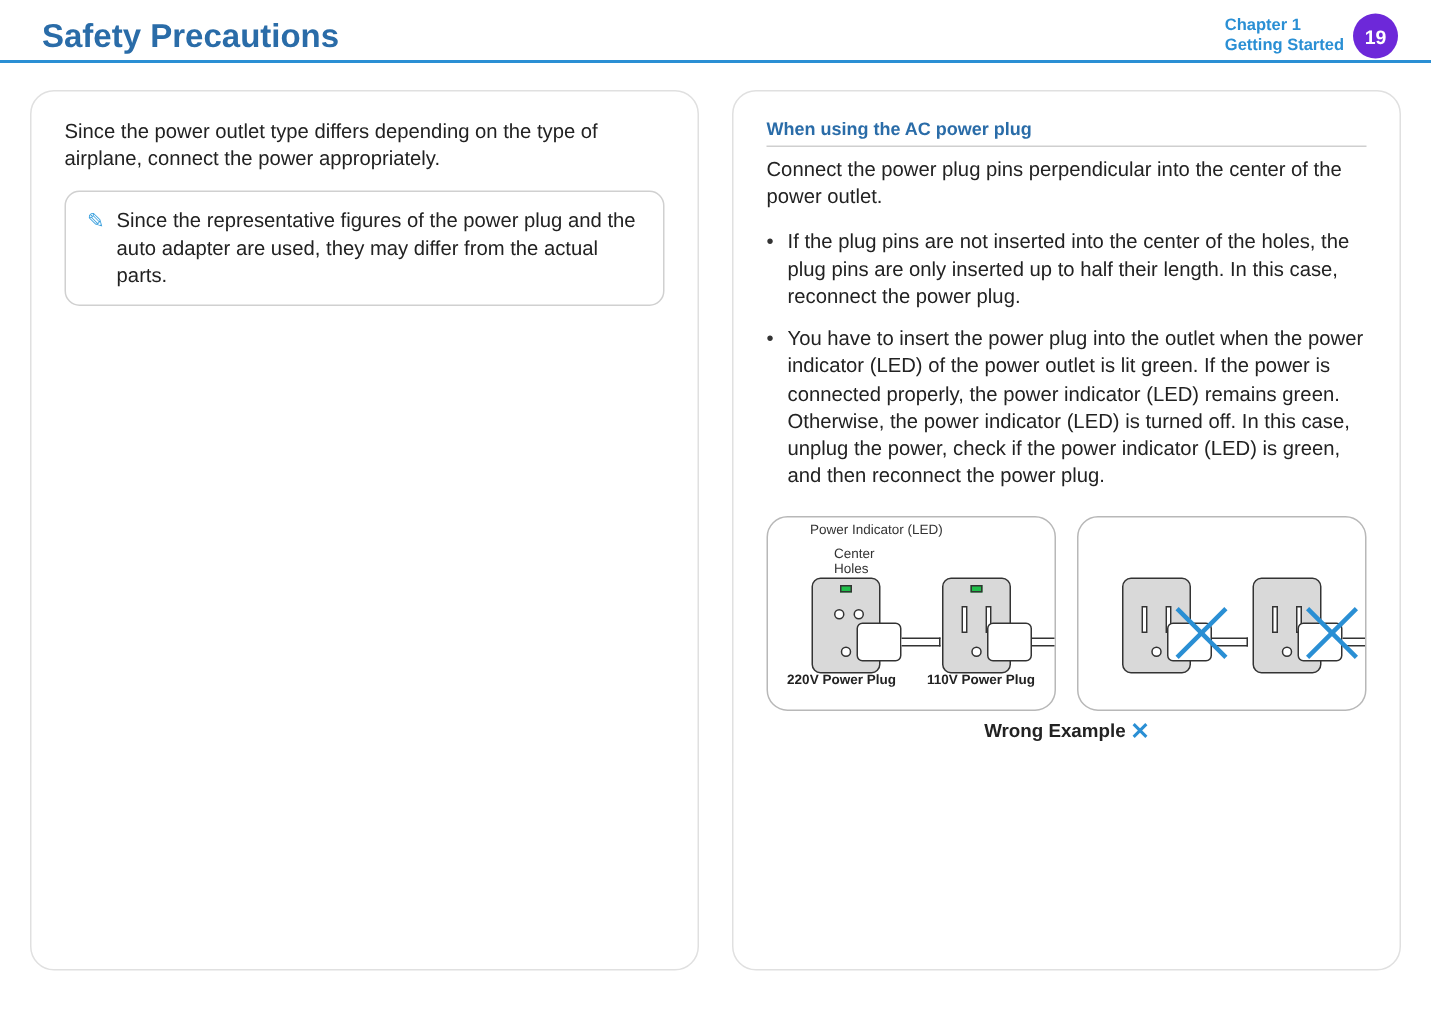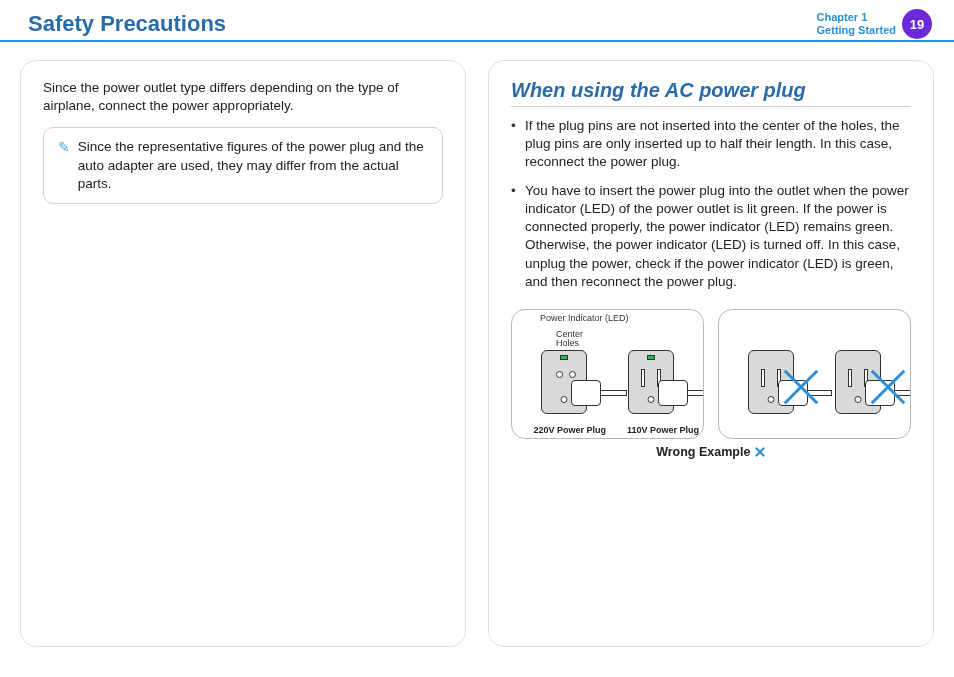--- a/index.html
+++ b/index.html
@@ -80,25 +80,24 @@
     display: flex;
     gap: 8px;
     font-size: 13.5px;
     line-height: 1.35;
   }
   .note-icon { color:#3aa0de; font-size: 14px; width: 14px; }
 
   .subheading {
     color: #2a6ca8;
     font-weight: 700;
-    font-size: 20px;
+    font-size: 12px;
     margin: 0 0 2px 0;
     border-bottom: 1px solid #cfcfcf;
     padding-bottom: 4px;
-    font-style: italic;
   }
 
   ul.bullets { list-style: none; margin: 10px 0; }
   ul.bullets li { position: relative; padding-left: 14px; font-size: 13.5px; line-height: 1.35; margin-bottom: 10px; }
   ul.bullets li::before { content: "•"; position: absolute; left: 0; top: 0; color:#333; }
 
   .figures-row { display: flex; gap: 14px; margin-top: 18px; }
   .fig-box {
     flex: 1 1 0;
     border: 1.5px solid #b8b8b8;
@@ -135,21 +134,21 @@
   .x-mark::before, .x-mark::after { content:""; position:absolute; left:50%; top:0; width:3px; height:100%; background:#2a8fd4; }
   .x-mark::before { transform: translateX(-50%) rotate(45deg); }
   .x-mark::after  { transform: translateX(-50%) rotate(-45deg); }
 
   .circle-mark { display:inline-block; width:12px; height:12px; border:2px solid #2a8fd4; border-radius:50%; vertical-align: -2px; }
   .x-mark-small { display:inline-block; width:12px; height:12px; position:relative; vertical-align:-2px; }
   .x-mark-small::before, .x-mark-small::after { content:""; position:absolute; left:50%; top:0; width:2px; height:100%; background:#2a8fd4; }
   .x-mark-small::before { transform: translateX(-50%) rotate(45deg); }
   .x-mark-small::after  { transform: translateX(-50%) rotate(-45deg); }
 
-  .fig-sublabel { position:absolute; bottom:3px; font-size:9px; font-weight:700; width:90px; text-align:right; }
+  .fig-sublabel { position:absolute; bottom:15px; font-size:9px; font-weight:700; width:90px; text-align:center; }
 </style>
 </head>
 <body>
 
 <div class="header">
   <div class="title">Safety Precautions</div>
   <div class="header-right">
     <div class="chapter-label">
       <div>Chapter 1</div>
       <div>Getting Started</div>
@@ -164,20 +163,21 @@
     <p class="para">Since the power outlet type differs depending on the type of airplane, connect the power appropriately.</p>
 
     <div class="note-box">
       <div class="note-icon">✎</div>
       <div>Since the representative figures of the power plug and the auto adapter are used, they may differ from the actual parts.</div>
     </div>
   </div>
 
   <div class="col">
     <div class="subheading">When using the AC power plug</div>
+    <p class="para" style="margin-top:6px;">Connect the power plug pins perpendicular into the center of the power outlet.</p>
 
     <ul class="bullets">
       <li>If the plug pins are not inserted into the center of the holes, the plug pins are only inserted up to half their length. In this case, reconnect the power plug.</li>
       <li style="white-space: pre-line;">You have to insert the power plug into the outlet when the power indicator (LED) of the power outlet is lit green. If the power is connected properly, the power indicator (LED) remains green.
 Otherwise, the power indicator (LED) is turned off. In this case, unplug the power, check if the power indicator (LED) is green, and then reconnect the power plug.</li>
     </ul>
 
     <div class="figures-row">
 
       <div class="fig-box">

